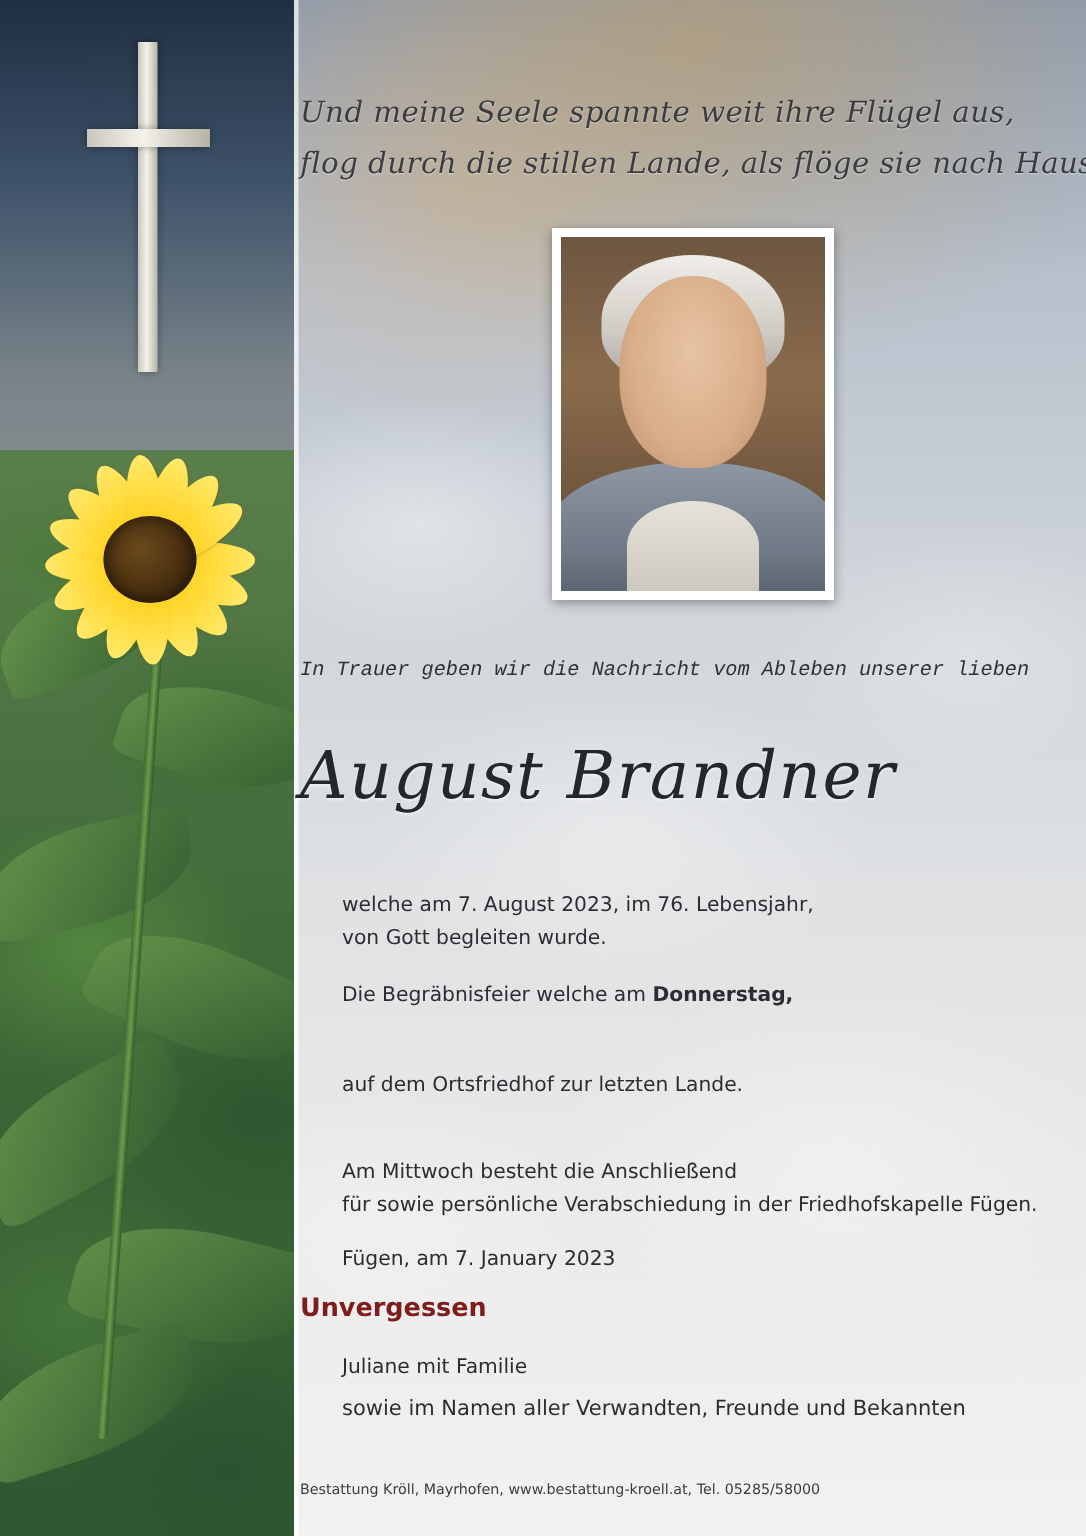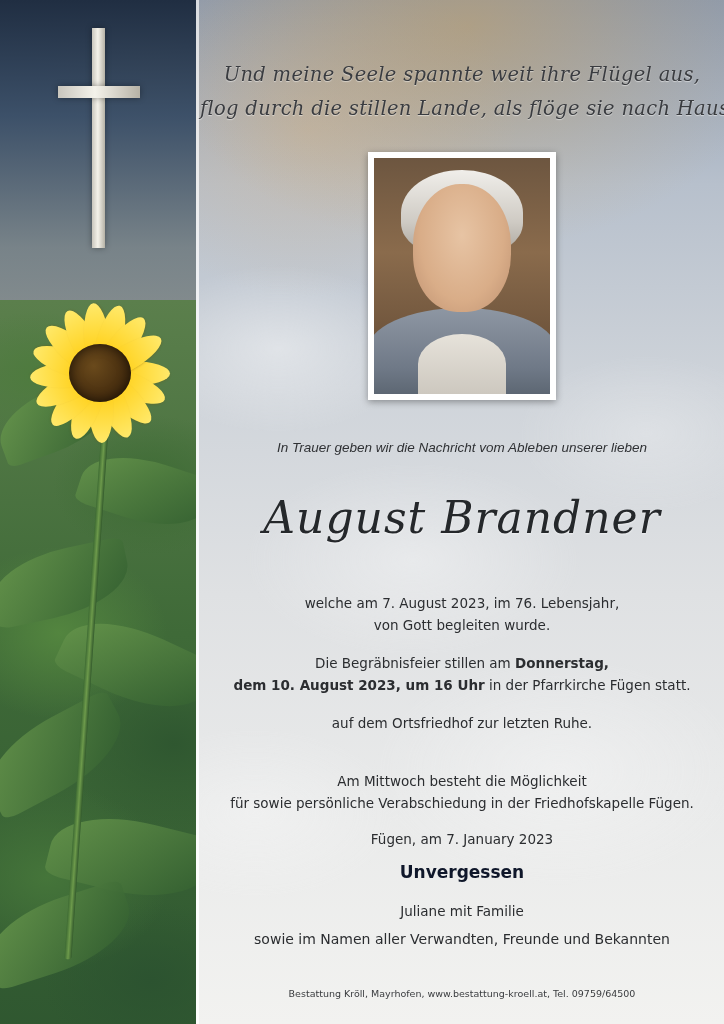--- a/index.html
+++ b/index.html
@@ -136,21 +136,20 @@
     left: 196px; top: 0;
     width: 3px; height: 1024px;
     background: linear-gradient(180deg, rgba(255,255,255,0.65), rgba(255,255,255,0.9));
   }
 
   
   .content {
     position: absolute;
     left: 200px; top: 0;
     width: 524px; height: 1024px;
-    text-align: center;
     color: #26282b;
   }
   .verse {
     margin-top: 58px;
     font-family: "DejaVu Serif", serif;
     font-style: italic;
     font-size: 19.5px;
     line-height: 34px;
     color: #3a3c40;
     letter-spacing: .3px;
@@ -202,21 +201,21 @@
     left: 50%; bottom: 0;
     transform: translateX(-50%);
     width: 88px; height: 60px;
     border-radius: 50% 50% 0 0;
     background: linear-gradient(180deg, #e6e2da, #cdc8bf);
   }
 
   .announce {
     position: absolute;
     left: 0; right: 0; top: 440px;
-    font-family: Liberation Sans, sans-serif;
+    font-family: Liberation Mono, monospace;
     font-style: italic;
     font-size: 13.5px;
     color: #2f3134;
   }
   .name {
     position: absolute;
     left: 0; right: 0; top: 492px;
     font-family: "DejaVu Serif", serif;
     font-style: italic;
     font-size: 44px;
@@ -225,34 +224,35 @@
     text-shadow: 0 1px 2px rgba(255,255,255,0.55);
   }
 
   .block {
     position: absolute;
     left: 0; right: 0;
     font-family: "DejaVu Sans", sans-serif;
     font-size: 13.5px;
     line-height: 22px;
     color: #2b2d30;
+    padding-left: 28px;
   }
   .block .ln { white-space: nowrap; }
   .b1 { top: 592px; }
   .b2 { top: 652px; }
   .b3 { top: 712px; }
   .b4 { top: 770px; }
   .b5 { top: 828px; }
   .unverg {
     position: absolute;
     left: 0; right: 0; top: 862px;
     font-family: "DejaVu Sans", sans-serif;
     font-weight: bold;
     font-size: 17px;
-    color: #0f172a;
+    color: #7f1d1d;
   }
   .b6 { top: 900px; }
   .b7 { top: 928px; font-size: 14px; }
 
   .footer {
     position: absolute;
     left: 0; right: 0; top: 988px;
     font-family: "DejaVu Sans", sans-serif;
     font-size: 9.5px;
     color: #3a3c3f;
@@ -325,35 +325,34 @@
     <div class="announce">In Trauer geben wir die Nachricht vom Ableben unserer lieben</div>
 
     <div class="name">August Brandner</div>
 
     <div class="block b1">
       <div class="ln">welche am 7. August 2023, im 76. Lebensjahr,</div>
       <div class="ln">von Gott begleiten wurde.</div>
     </div>
 
     <div class="block b2">
-      <div class="ln"><span>Die Begräbnisfeier stillen am </span><b>Donnerstag,</b></div>
-      <div class="ln"><b>dem 10. August 2023, um 16 Uhr</b><span> in der Pfarrkirche Fügen statt.</span></div>
+      <div class="ln"><span>Die Begräbnisfeier welche am </span><b>Donnerstag,</b></div>
     </div>
 
     <div class="block b3">
-      <div class="ln">auf dem Ortsfriedhof zur letzten Ruhe.</div>
+      <div class="ln">auf dem Ortsfriedhof zur letzten Lande.</div>
     </div>
 
     <div class="block b4">
-      <div class="ln">Am Mittwoch besteht die Möglichkeit</div>
+      <div class="ln">Am Mittwoch besteht die Anschließend</div>
       <div class="ln">für sowie persönliche Verabschiedung in der Friedhofskapelle Fügen.</div>
     </div>
 
     <div class="block b5">Fügen, am 7. January 2023</div>
 
     <div class="unverg">Unvergessen</div>
 
     <div class="block b7">sowie im Namen aller Verwandten, Freunde und Bekannten</div>
     <div class="block b6">Juliane mit Familie</div>
 
-    <div class="footer">Bestattung Kröll, Mayrhofen, www.bestattung-kroell.at, Tel. 09759/64500</div>
+    <div class="footer">Bestattung Kröll, Mayrhofen, www.bestattung-kroell.at, Tel. 05285/58000</div>
   </div>
 </div>
 
 </body></html>

